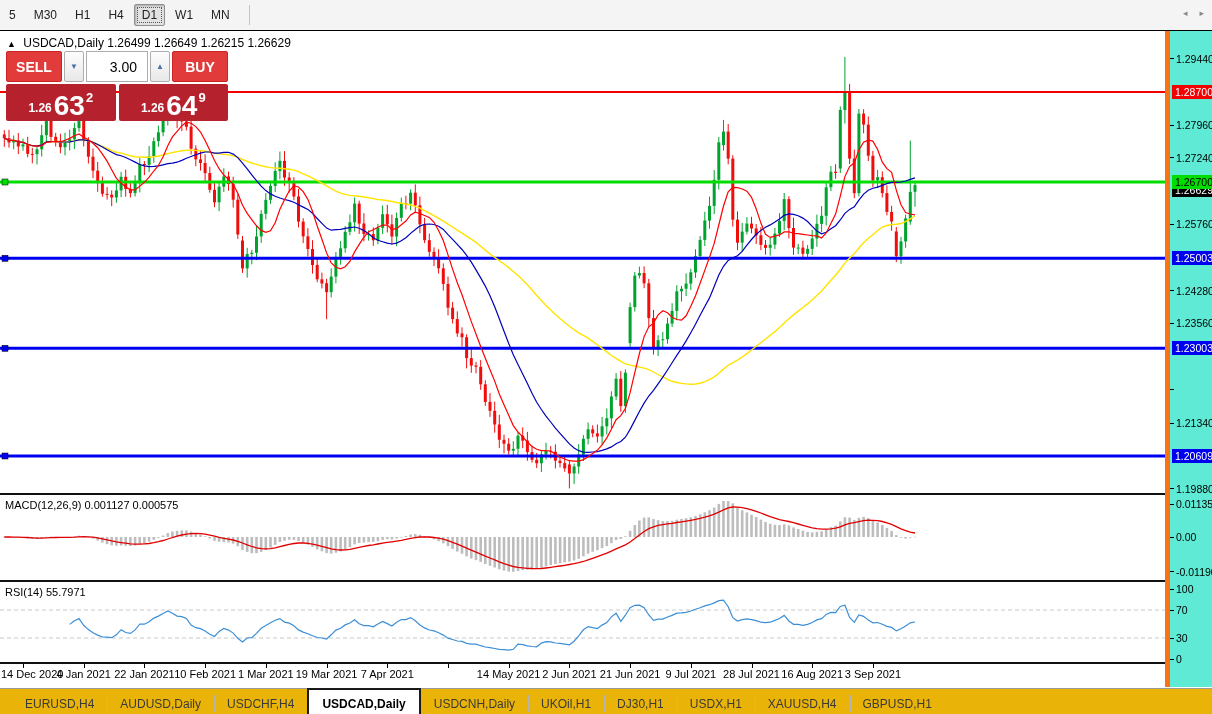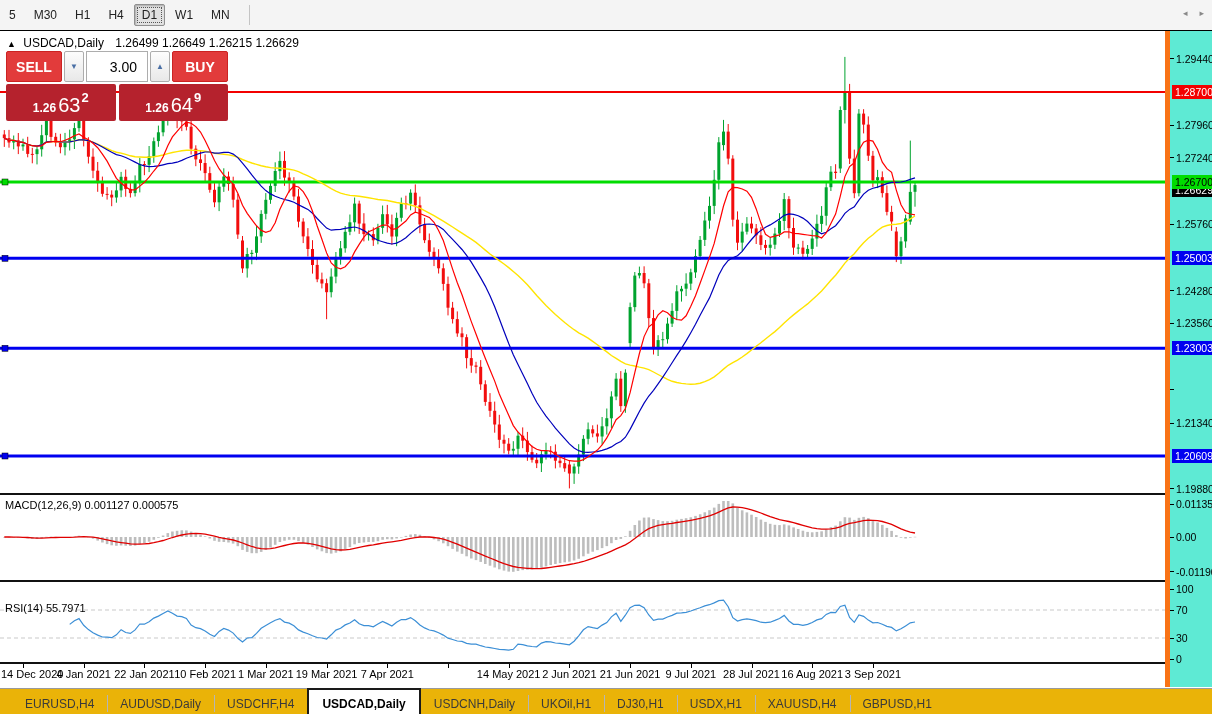--- a/index.html
+++ b/index.html
@@ -41,21 +41,21 @@
   .tp-btn{flex:0 0 54px;background:#e23b3b;border:1px solid #c22;border-radius:2px;color:#fff;
           font-size:14px;font-weight:bold;display:flex;align-items:center;justify-content:center;}
   .tp-spin-btn{flex:0 0 18px;background:linear-gradient(#fdfdfd,#e8e8e8);border:1px solid #adadad;
           border-radius:2px;color:#4a6fa5;font-size:8px;display:flex;align-items:center;justify-content:center;}
   .tp-vol{flex:1 1 auto;background:#fff;border:1px solid #adadad;font-size:14px;color:#000;
           display:flex;align-items:center;justify-content:flex-end;padding-right:10px;}
   .tp-row2{display:flex;gap:3px;margin-top:2px;}
   .tp-price{flex:1 1 50%;height:35px;background:#b5222d;border-radius:2px;color:#fff;
           display:flex;align-items:flex-end;justify-content:center;padding-bottom:2px;}
   .tp-price .small{font-size:12px;font-weight:bold;margin:0 2px 4px 0;}
-  .tp-price .big{font-size:20px;font-weight:normal;line-height:27px;}
+  .tp-price .big{font-size:28px;font-weight:bold;line-height:27px;}
   .tp-price .sup{font-size:13px;font-weight:bold;margin:0 0 14px 1px;}
   
   #date-axis{position:absolute;left:0;top:633px;width:1165px;height:23px;background:#fff;}
   .date-lbl{position:absolute;top:4px;font-size:11px;color:#000;white-space:nowrap;}
   .date-tick{position:absolute;top:0;width:1px;height:4px;background:#000;}
   
   #tabbar{position:absolute;left:0;top:688px;width:1212px;height:30px;background:#eab308;
           border-top:1px solid #9a9a9a;display:flex;align-items:stretch;padding-left:12px;box-sizing:border-box;}
   .tab{display:flex;align-items:center;padding:0 13px;font-size:12px;color:#3a3a3a;position:relative;}
   .tab:not(.active):not(:first-child)::before{content:"";position:absolute;left:0;top:6px;bottom:6px;width:1px;background:#b5b5b5;}
@@ -690,21 +690,21 @@
       <line x1="0" y1="56" x2="1165" y2="56" stroke="#c9c9c9" stroke-width="1" stroke-dasharray="4 3"></line>
       <path d="M69.7,42.4L74.4,38.7L79.0,36.6L83.7,43.3L88.4,47.6L93.0,50.7L97.7,53.1L102.4,55.0L107.1,55.2L111.7,55.7L116.4,52.8L121.1,47.7L125.7,50.5L130.4,51.4L135.1,47.9L139.8,42.0L144.4,42.2L149.1,39.8L153.8,36.1L158.4,34.1L163.1,31.5L167.8,29.0L172.4,31.2L177.1,34.1L181.8,34.6L186.4,36.4L191.1,43.0L195.8,45.7L200.5,46.6L205.1,48.9L209.8,52.3L214.5,54.5L219.1,49.4L223.8,46.5L228.5,48.1L233.2,51.1L237.8,56.3L242.5,59.9L247.2,56.0L251.8,55.7L256.5,51.4L261.2,46.3L265.8,43.4L270.5,40.8L275.2,38.3L279.9,36.6L284.5,40.1L289.2,41.1L293.9,43.7L298.5,47.9L303.2,50.1L307.9,51.8L312.5,53.8L317.2,55.5L321.9,56.0L326.6,57.0L331.2,52.8L335.9,48.1L340.6,46.3L345.2,42.9L349.9,41.0L354.6,37.7L359.2,41.7L363.9,43.6L368.6,43.6L373.3,44.8L377.9,42.1L382.6,39.4L387.3,41.6L391.9,44.0L396.6,40.2L401.3,37.5L405.9,37.6L410.6,35.6L415.3,38.7L419.9,42.9L424.6,45.9L429.3,48.0L434.0,48.9L438.6,50.7L443.3,53.1L448.0,56.2L452.6,57.5L457.3,59.0L462.0,59.4L466.6,61.4L471.3,62.1L476.0,62.2L480.7,63.7L485.3,65.0L490.0,65.6L494.7,66.5L499.3,67.4L504.0,67.7L508.7,68.1L513.3,67.3L518.0,62.2L522.7,62.7L527.4,63.8L532.0,64.5L536.7,64.8L541.4,61.1L546.0,59.7L550.7,59.8L555.4,61.0L560.0,61.4L564.7,62.1L569.4,62.8L574.1,59.2L578.7,53.8L583.4,47.8L588.1,44.6L592.7,45.7L597.4,46.6L602.1,43.1L606.8,40.6L611.4,34.9L616.1,31.2L620.8,39.3L625.4,33.2L630.1,25.8L634.8,23.3L639.4,23.2L644.1,25.6L648.8,33.0L653.5,38.3L658.1,37.2L662.8,37.1L667.5,35.0L672.1,33.4L676.8,31.2L681.5,30.9L686.1,30.3L690.8,29.0L695.5,27.2L700.1,25.7L704.8,23.9L709.5,22.7L714.2,20.9L718.8,18.7L723.5,18.2L728.2,24.7L732.8,35.7L737.5,39.0L742.2,37.7L746.9,36.8L751.5,37.6L756.2,38.7L760.9,40.2L765.5,40.7L770.2,40.2L774.9,38.4L779.5,36.5L784.2,33.4L788.9,39.0L793.5,42.3L798.2,42.3L802.9,43.3L807.6,42.4L812.2,40.5L816.9,37.9L821.6,36.6L826.2,32.4L830.9,30.4L835.6,30.7L840.3,24.5L844.9,23.2L849.6,35.5L854.3,40.3L858.9,32.9L863.6,34.3L868.3,38.1L872.9,40.8L877.6,40.5L882.3,42.3L886.9,44.4L891.6,45.4L896.3,48.9L901.0,46.8L905.6,43.9L910.3,40.8L915.0,40.0" fill="none" stroke="#3c8fd6" stroke-width="1.2"></path>
     </svg>
   <div id="sep1"></div>
   <div id="sep2"></div>
   <div id="sep3"></div>
 
   <div id="chart-header">
     <span style="font-size:9px;">▲</span>
     <span style="margin-left:4px;">USDCAD,Daily</span>
-    <span style="margin-left:8px;">1.26499 1.26649 1.26215 1.26629</span>
+    <span style="">1.26499 1.26649 1.26215 1.26629</span>
   </div>
 
   <div id="trade-panel">
     <div class="tp-row1">
       <div class="tp-btn">SELL</div>
       <div class="tp-spin-btn">▼</div>
       <div class="tp-vol">3.00</div>
       <div class="tp-spin-btn">▲</div>
       <div class="tp-btn">BUY</div>
     </div>
@@ -716,21 +716,21 @@
       </div>
       <div class="tp-price">
         <span class="small">1.26</span>
         <span class="big">64</span>
         <span class="sup">9</span>
       </div>
     </div>
   </div>
 
   <div class="panel-label" style="left:5px;top:468px;">MACD(12,26,9) 0.001127 0.000575</div>
-  <div class="panel-label" style="left:5px;top:555px;margin-top:16px;">RSI(14) 55.7971</div>
+  <div class="panel-label" style="left:5px;top:555px;">RSI(14) 55.7971</div>
 
   <div id="price-axis">
       <div class="ax-lbl" style="top: 20.7074px;">1.29440</div>
       <div class="ax-tick" style="top: 27.2074px;"></div>
       <div class="ax-lbl" style="top: 87.2926px;">1.27960</div>
       <div class="ax-tick" style="top: 93.7926px;"></div>
       <div class="ax-lbl" style="top: 119.685px;">1.27240</div>
       <div class="ax-tick" style="top: 126.185px;"></div>
       <div class="ax-lbl" style="top: 186.271px;">1.25760</div>
       <div class="ax-tick" style="top: 192.771px;"></div>

